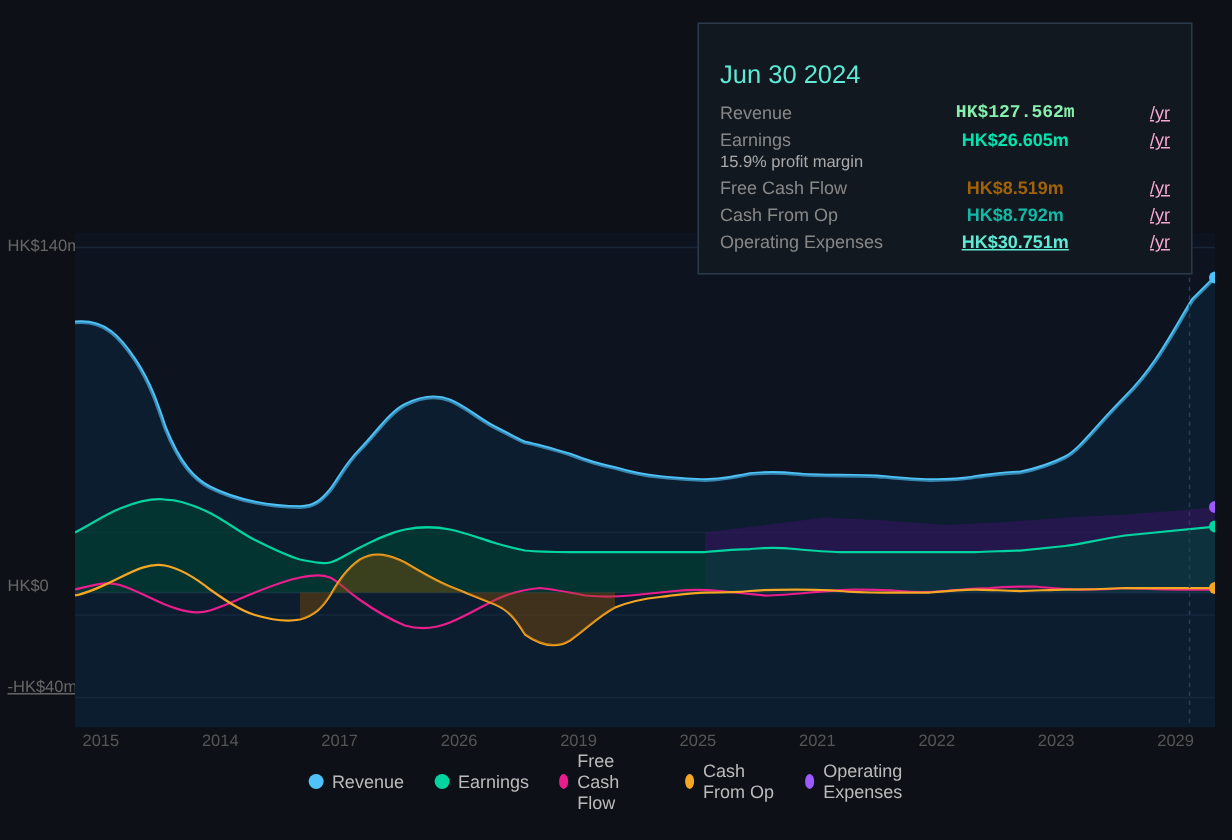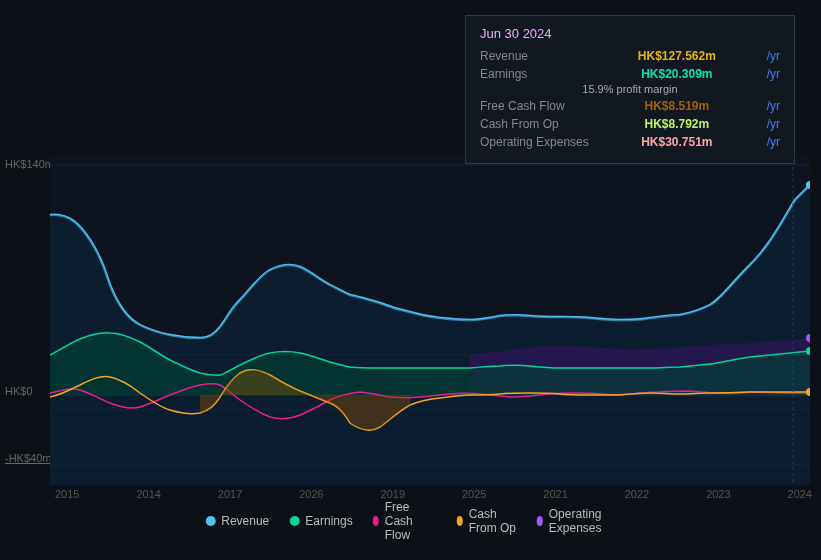--- a/index.html
+++ b/index.html
@@ -25,56 +25,58 @@
       top: 15px;
       left: 465px;
       background: #111820;
       border: 1px solid #2a3a4a;
       padding: 10px 14px;
       min-width: 330px;
       z-index: 10;
     }
 
     .tooltip-date {
-      color: #f0abfc;
-      font-size: 13px;
+      color: #5eead4;
+      font-size: 17px;
       margin-bottom: 8px;
+      margin-top: 14px;
     }
 
     .tooltip-row {
       display: flex;
       justify-content: space-between;
       align-items: center;
       font-size: 12px;
       margin-bottom: 4px;
       color: #888;
     }
 
     .tooltip-row .label {
       min-width: 110px;
     }
 
     .tooltip-row .value {
       font-weight: bold;
     }
 
     .tooltip-row .unit {
-      color: #3b82f6;
+      color: #f9a8d4;
       margin-left: 3px;
-    }
-
-    .val-revenue { color: #eab308; }
+      text-decoration: underline;
+    }
+
+    .val-revenue { color: #86efac; font-family: Liberation Mono, monospace; }
     .val-earnings { color: #00e5b0; }
     .val-fcf { color: #a16207; }
-    .val-cashfromop { color: #bef264; }
-    .val-opex { color: #fca5a5; }
+    .val-cashfromop { color: #14b8a6; }
+    .val-opex { color: #5eead4; text-decoration: underline; }
 
     .profit-margin-row {
       display: flex;
-      justify-content: center;
+      justify-content: flex-start;
       font-size: 11px;
       color: #aaa;
       margin-top: -2px;
       margin-bottom: 4px;
     }
 
     
     .y-label {
       position: absolute;
       left: 5px;
@@ -129,21 +131,21 @@
     <div class="tooltip-date">Jun 30 2024</div>
 
     <div class="tooltip-row">
       <span class="label">Revenue</span>
       <span class="value val-revenue">HK$127.562m</span>
       <span class="unit">/yr</span>
     </div>
 
     <div class="tooltip-row">
       <span class="label">Earnings</span>
-      <span class="value val-earnings">HK$20.309m</span>
+      <span class="value val-earnings">HK$26.605m</span>
       <span class="unit">/yr</span>
     </div>
 
     <div class="profit-margin-row">
       <span>15.9% profit margin</span>
     </div>
 
     <div class="tooltip-row">
       <span class="label">Free Cash Flow</span>
       <span class="value val-fcf">HK$8.519m</span>
@@ -195,31 +197,31 @@
     <path d="M 150,258 C 160,255 165,250 170,242 C 175,234 180,225 190,218 C 200,212 210,215 220,220 C 230,226 240,232 250,236 C 260,240 270,244 280,248 C 290,252 295,260 300,268 C 310,275 320,278 330,272 C 340,265 350,255 360,250 L 360,240 L 300,240 L 280,240 L 200,240 L 170,240 L 150,240 Z" fill="#8B5000" fill-opacity="0.4"></path>
 
     <line x1="743" y1="0" x2="743" y2="330" stroke="#2a3a5a" stroke-width="1" stroke-dasharray="3,3"></line>
 
     <circle cx="760" cy="30" r="4" fill="#4fc3f7"></circle>
     <circle cx="760" cy="196" r="4" fill="#00d4a0"></circle>
     <circle cx="760" cy="237" r="4" fill="#f5a623"></circle>
     <circle cx="760" cy="183" r="4" fill="#9b59ff"></circle>
   </svg>
 
-  <div style="position:absolute; bottom:60px; left:50px; right:4px; display:flex; justify-content:space-between; padding:0 5px;">
+  <div style="position:absolute; bottom:60px; left:50px; right:20px; display:flex; justify-content:space-between; padding:0 5px;">
     <span class="x-label">2015</span>
     <span class="x-label">2014</span>
     <span class="x-label">2017</span>
     <span class="x-label">2026</span>
     <span class="x-label">2019</span>
     <span class="x-label">2025</span>
     <span class="x-label">2021</span>
     <span class="x-label">2022</span>
     <span class="x-label">2023</span>
-    <span class="x-label">2024</span>
+    <span class="x-label">2029</span>
   </div>
 
   <div class="legend">
     <div class="legend-item">
       <div class="legend-dot" style="background:#4fc3f7;"></div>
       <span>Revenue</span>
     </div>
     <div class="legend-item">
       <div class="legend-dot" style="background:#00d4a0;"></div>
       <span>Earnings</span>

